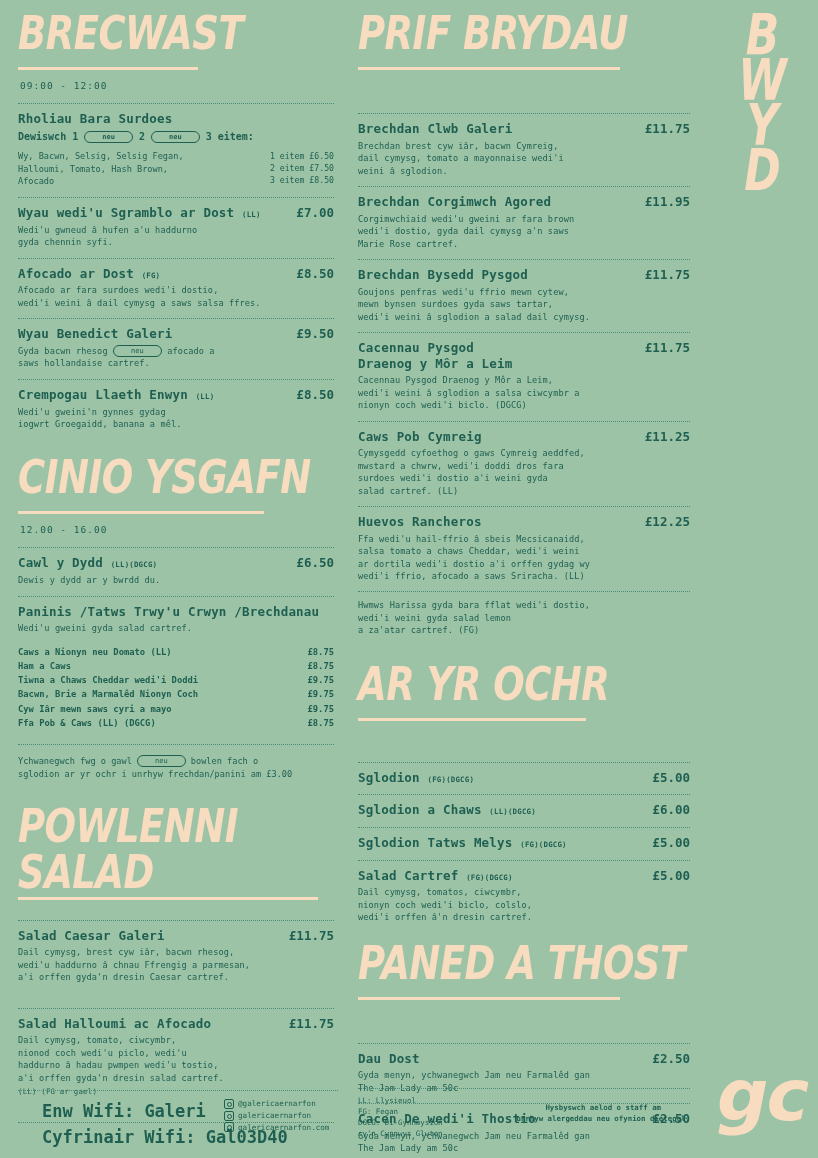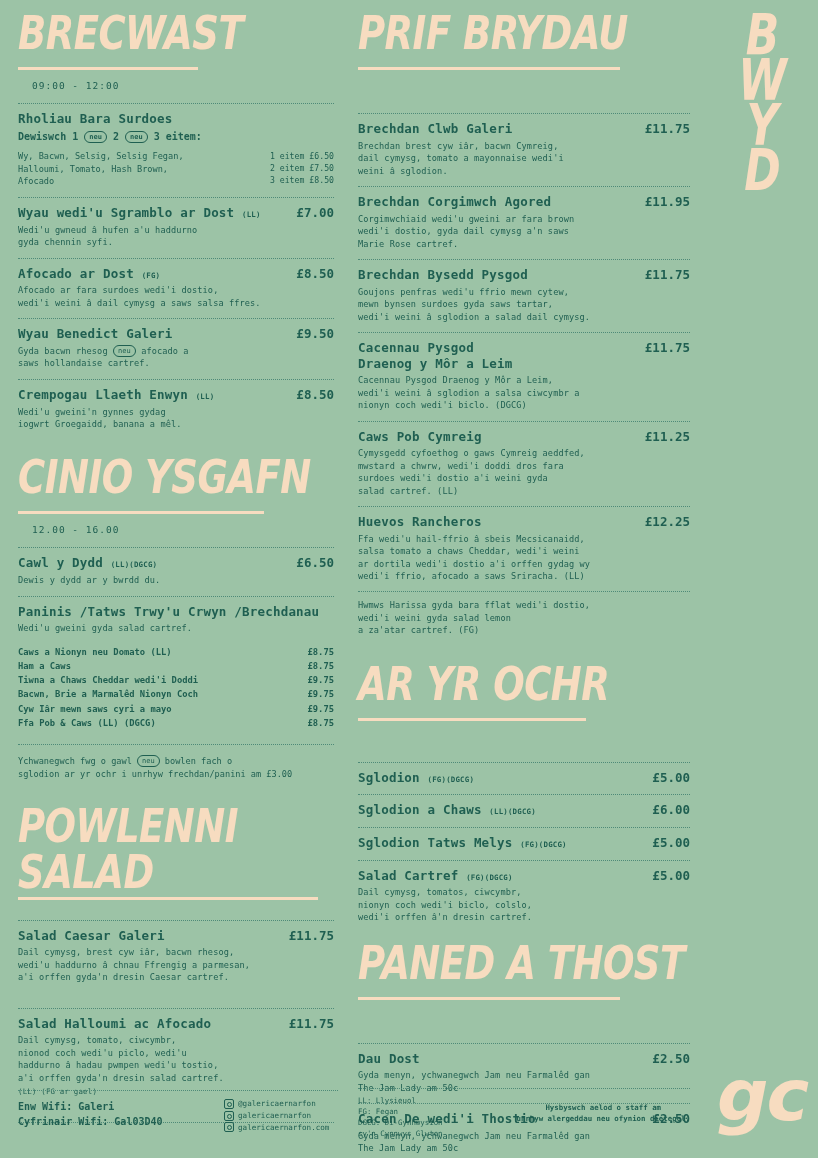--- a/index.html
+++ b/index.html
@@ -34,41 +34,41 @@
   }
   .title-wrap{margin-bottom:10px;}
   .title-rule{height:3px;background:#f7dcc0;margin-top:14px;}
   .rule-sm{width:180px;}
   .rule-md{width:246px;}
   .rule-lg{width:300px;}
   .rule-mid1{width:228px;}
   .rule-mid3{width:262px;}
 
   .hours{
-    font-size:9.5px;letter-spacing:1px;margin:10px 0 12px 14px;color:#1f5f51;
+    font-size:9.5px;letter-spacing:1px;margin:10px 0 12px 2px;color:#1f5f51;
   }
 
   
   .dots{border-top:1px dotted #4e8a78;margin:9px 0 7px 0;}
   .item{margin:0 0 2px 0;}
   .item-head{display:flex;justify-content:space-between;align-items:flex-start;}
   .item-name{
     font-size:12.5px;font-weight:bold;color:#1f5f51;line-height:1.25;
     letter-spacing:0.2px;
   }
   .item-price{
     font-size:12.5px;font-weight:bold;color:#1f5f51;white-space:nowrap;padding-left:8px;
   }
   .item-desc{
     font-size:8.6px;line-height:1.45;color:#1f5f51;margin-top:3px;letter-spacing:0.1px;
   }
   .tag{font-size:7.4px;letter-spacing:0.2px;}
   .newbadge{
     display:inline-block;border:1px solid #1f5f51;border-radius:7px;
-    font-size:7px;padding:0 4px;line-height:10px;vertical-align:1px;
+    font-size:7px;padding:0 17px;line-height:10px;vertical-align:1px;
   }
 
   
   .sub-note{font-size:10px;font-weight:bold;margin-top:4px;}
   .two-col{display:flex;justify-content:space-between;margin-top:7px;}
   .two-col .left{font-size:8.6px;line-height:1.5;}
   .two-col .right{font-size:8.2px;line-height:1.5;text-align:left;}
 
   
   .plain-row{display:flex;justify-content:space-between;font-size:8.8px;line-height:1.62;font-weight:bold;}
@@ -88,21 +88,21 @@
   }
   .vert-word span{display:block;transform:scaleY(1.3);transform-origin:center;}
   .logo-gc{
     position:absolute;bottom:30px;left:0;width:112px;text-align:center;
     font-family:"DejaVu Sans", sans-serif;font-weight:bold;font-style:italic;
     font-size:72px;color:#f7dcc0;line-height:0.9;letter-spacing:-2px;
   }
 
   
   .footer-left{position:absolute;left:18px;top:1090px;width:320px;}
-  .wifi{font-size:10px;font-weight:bold;line-height:1.5;}
+  .wifi{font-size:17px;font-weight:bold;line-height:1.5;margin-left:24px;}
   .social{position:absolute;left:224px;top:1098px;font-size:7.6px;line-height:1.55;}
   .social div{display:flex;align-items:center;gap:4px;}
   .ig{display:inline-block;width:8px;height:8px;border:1px solid #1f5f51;border-radius:2px;position:relative;}
   .ig:after{content:"";position:absolute;left:2px;top:2px;width:3px;height:3px;border:1px solid #1f5f51;border-radius:50%;}
   .footer-rule{border-top:1px dotted #4e8a78;margin-bottom:8px;}
 
   .legend{position:absolute;left:358px;top:1088px;width:332px;font-size:7.4px;line-height:1.5;}
   .legend-note{position:absolute;right:0;top:14px;text-align:center;font-weight:bold;font-size:7.4px;line-height:1.5;}
 
   .spacer-lg{height:22px;}

